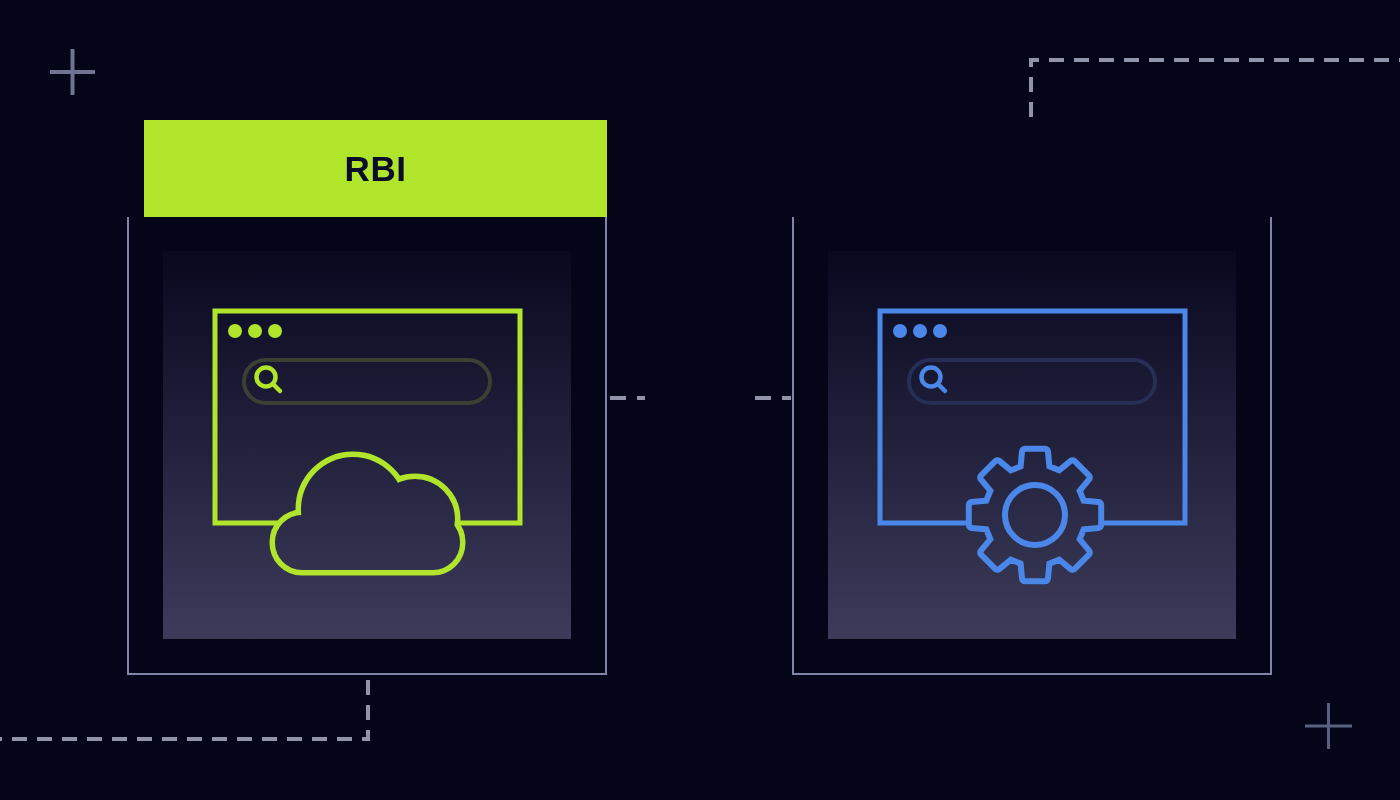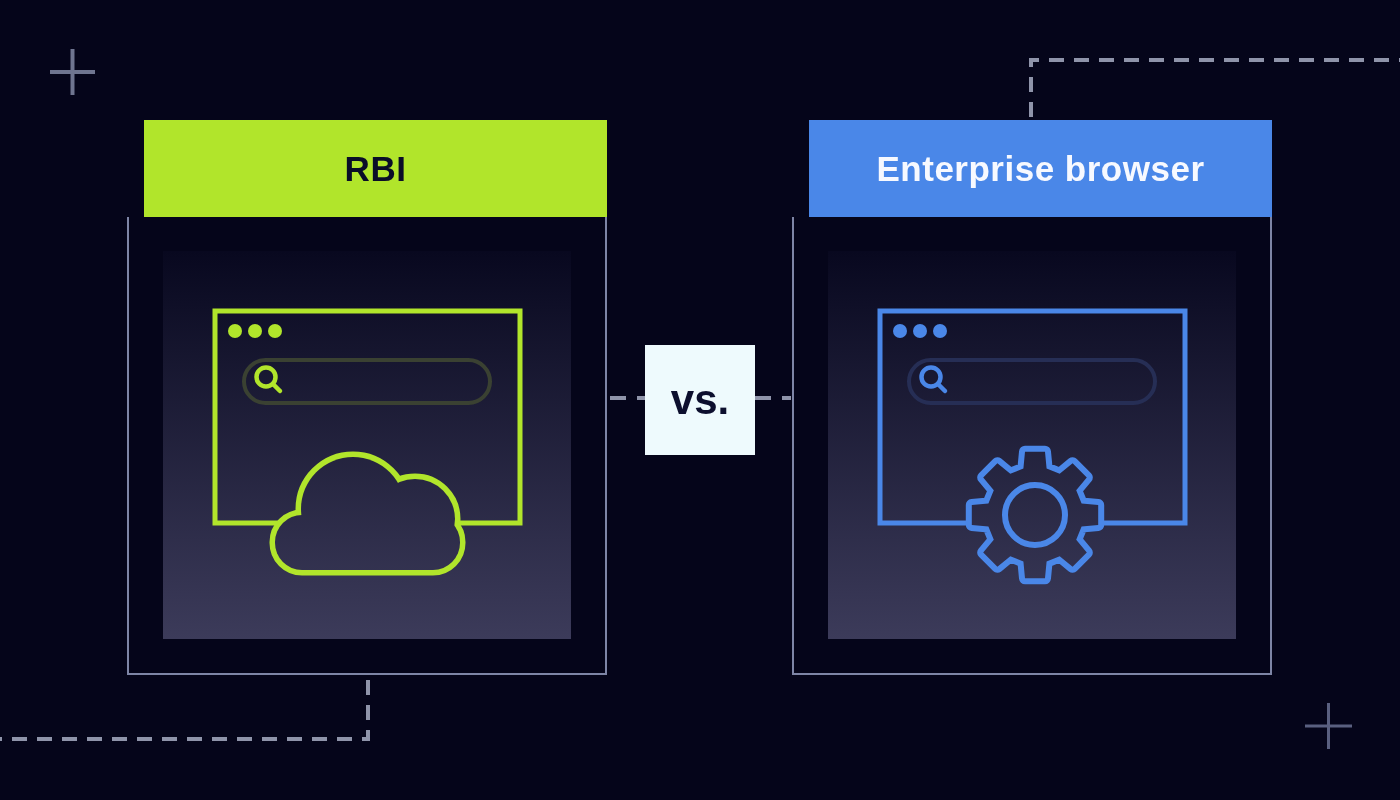--- a/index.html
+++ b/index.html
@@ -98,28 +98,22 @@
               <circle cx="190" cy="258" r="52"></circle>
               <circle cx="252" cy="268" r="40"></circle>
               <rect x="112" y="264" width="185" height="55" rx="27"></rect>
             </g>
           </g>
         </svg>
       </div>
     </div>
   </div>
 
-  <div class="vs-box">
-    <span>vs.</span>
-  </div>
 
   <div class="card card-right">
-    <div class="card-header">
-      <span>Enterprise browser</span>
-    </div>
     <div class="card-body">
       <div class="inner-panel">
         <svg width="408" height="388" viewBox="0 0 408 388">
           <defs>
             <linearGradient id="gradR" x1="0" y1="0" x2="0" y2="388" gradientUnits="userSpaceOnUse">
               <stop offset="0" style="stop-color:var(--panel_top,#08081f)"></stop>
               <stop offset="1" style="stop-color:var(--panel_bottom,#3c3b5a)"></stop>
             </linearGradient>
           </defs>
 

